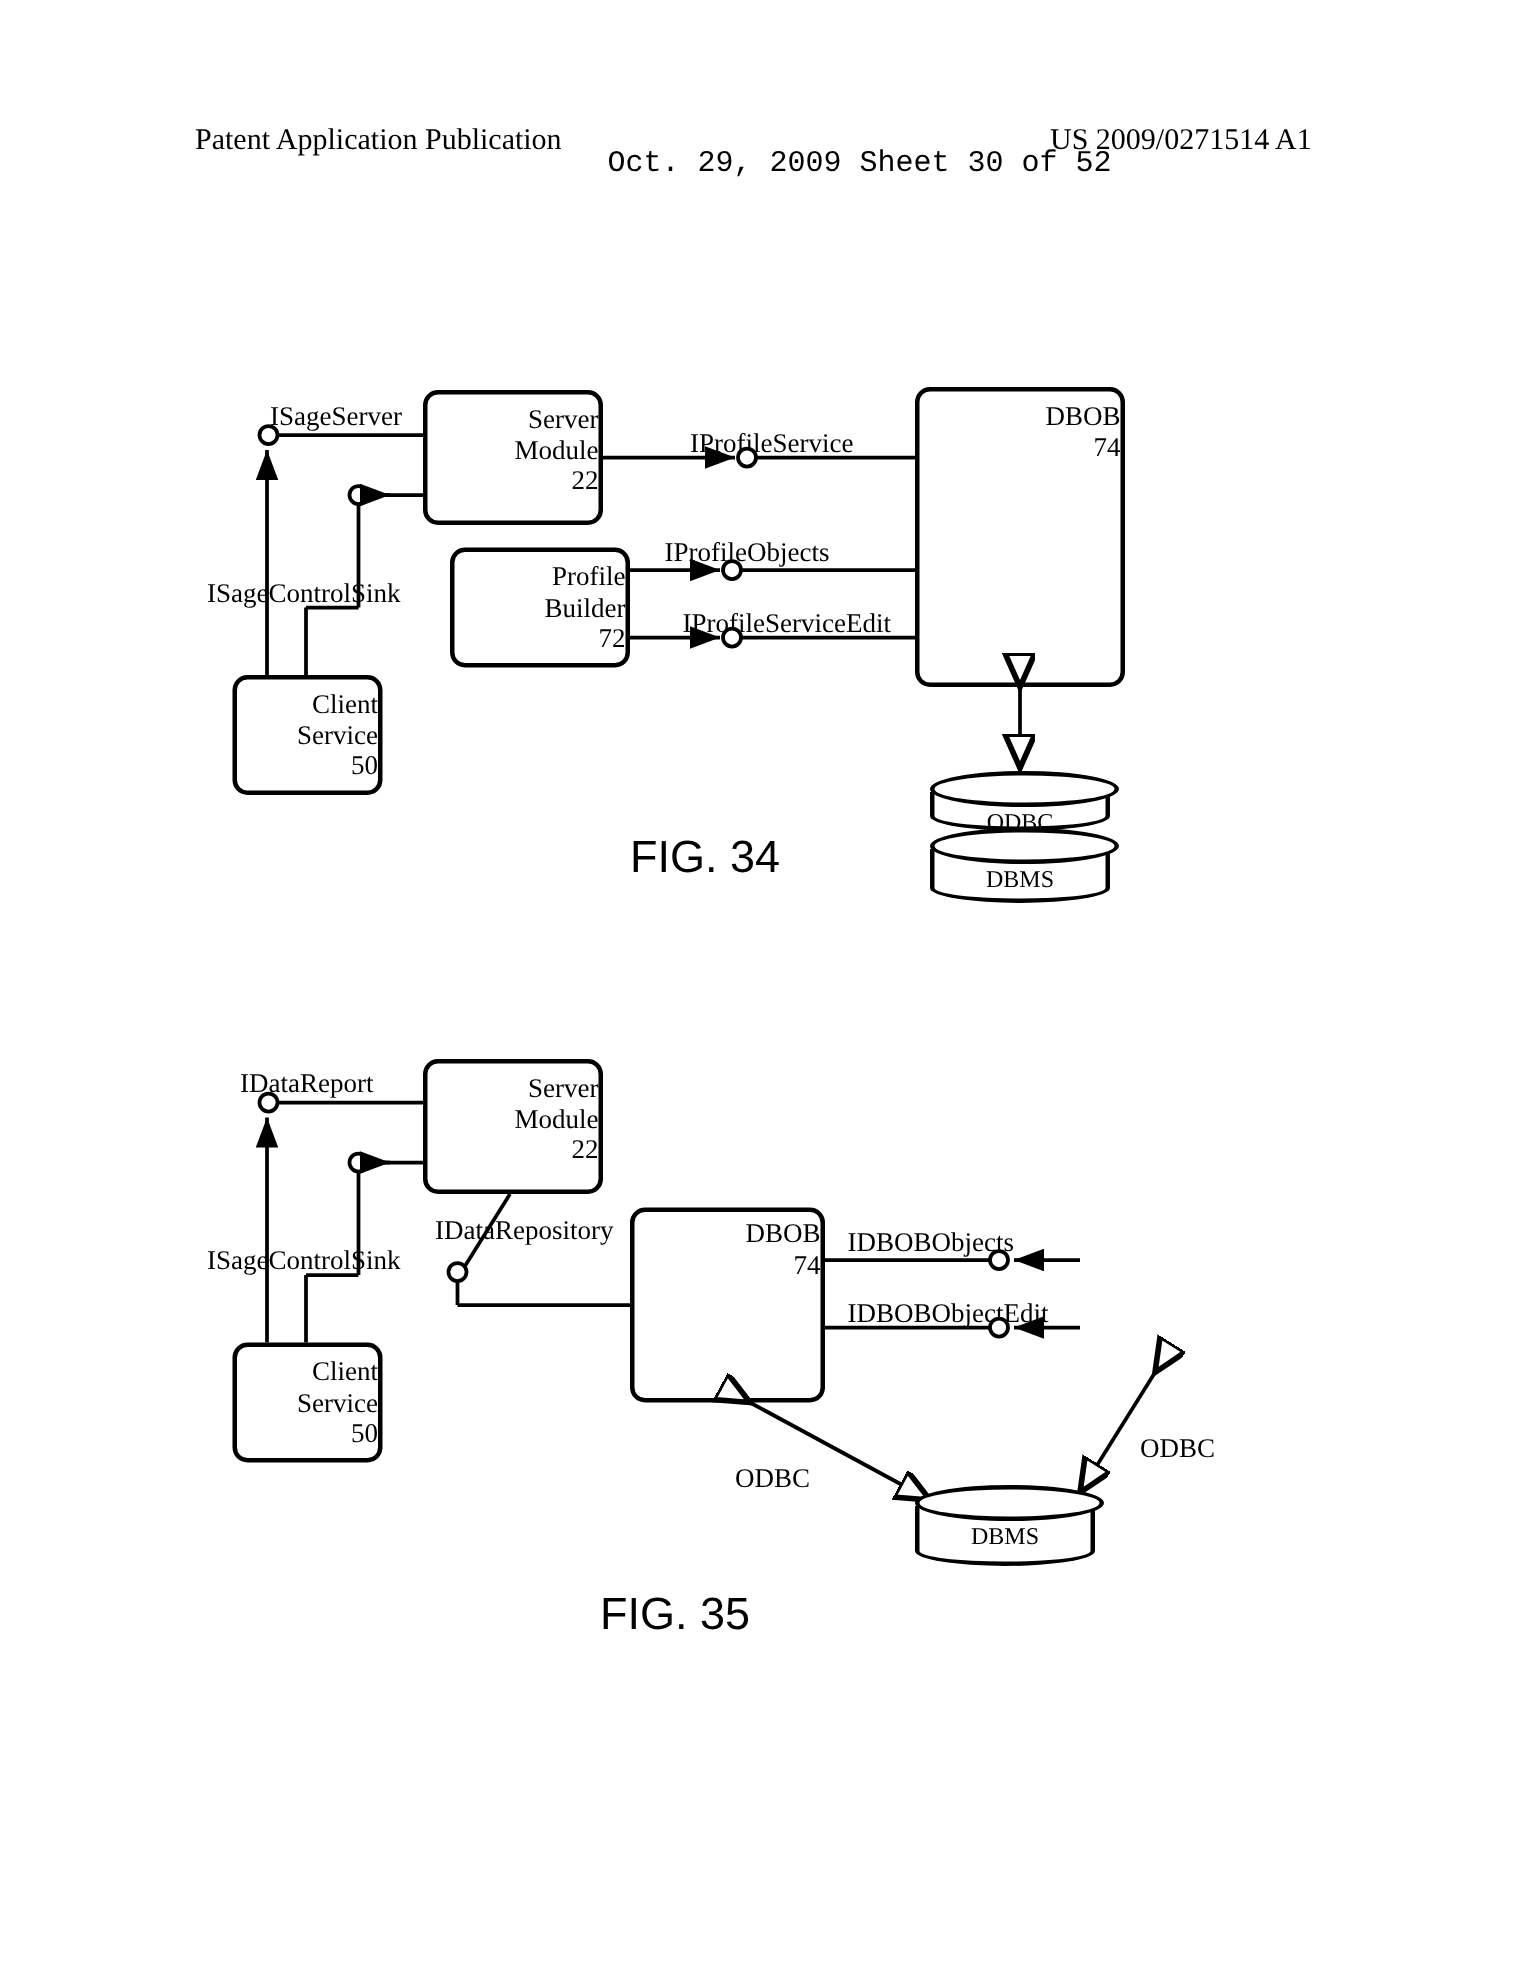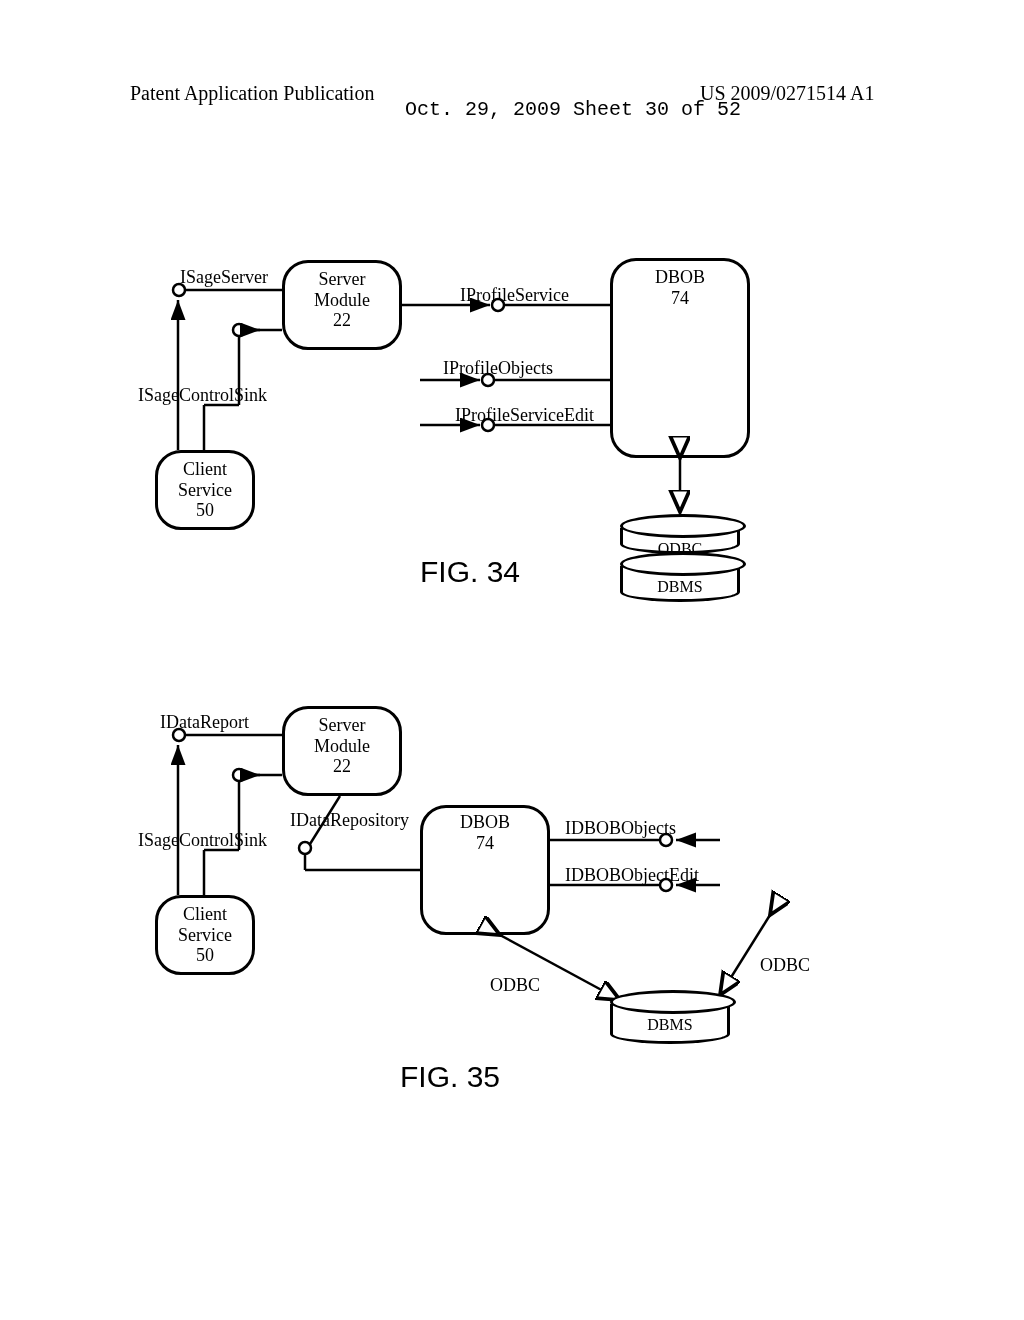--- a/index.html
+++ b/index.html
@@ -29,22 +29,22 @@
   .hdr-right { position:absolute; left:700px; top:0; }
   .figlabel {
     position: absolute;
     font-weight: normal;
     font-size: 30px;
     font-family: Arial, sans-serif;
   }
   .box {
     position: absolute;
     border: 3px solid #000;
-    border-radius: 26px;
-    text-align: center;
+    border-radius: 10px;
+    text-align: right;
     font-size: 18px;
     line-height: 1.15;
     padding-top: 6px;
     box-sizing: border-box;
     background: #fff;
   }
   .box .num { }
   .label {
     position: absolute;
     font-size: 18px;
@@ -91,20 +91,25 @@
     <span class="hdr-mid">Oct. 29, 2009  Sheet 30 of 52</span>
     <span class="hdr-right">US 2009/0271514 A1</span>
   </div>
 
   <div class="box" style="left:282px; top:260px; width:120px; height:90px;">
     <span style="white-space:pre;">Server
 Module</span><br>
     <span class="num">22</span>
   </div>
 
+  <div class="box" style="left:300px; top:365px; width:120px; height:80px;">
+    <span style="white-space:pre;">Profile
+Builder</span><br>
+    <span class="num">72</span>
+  </div>
 
   <div class="box" style="left:155px; top:450px; width:100px; height:80px;">
     <span style="white-space:pre;">Client
 Service</span><br>
     <span class="num">50</span>
   </div>
 
   <div class="box" style="left:610px; top:258px; width:140px; height:200px;">
     <span>DBOB</span><br>
     <span class="num">74</span>

